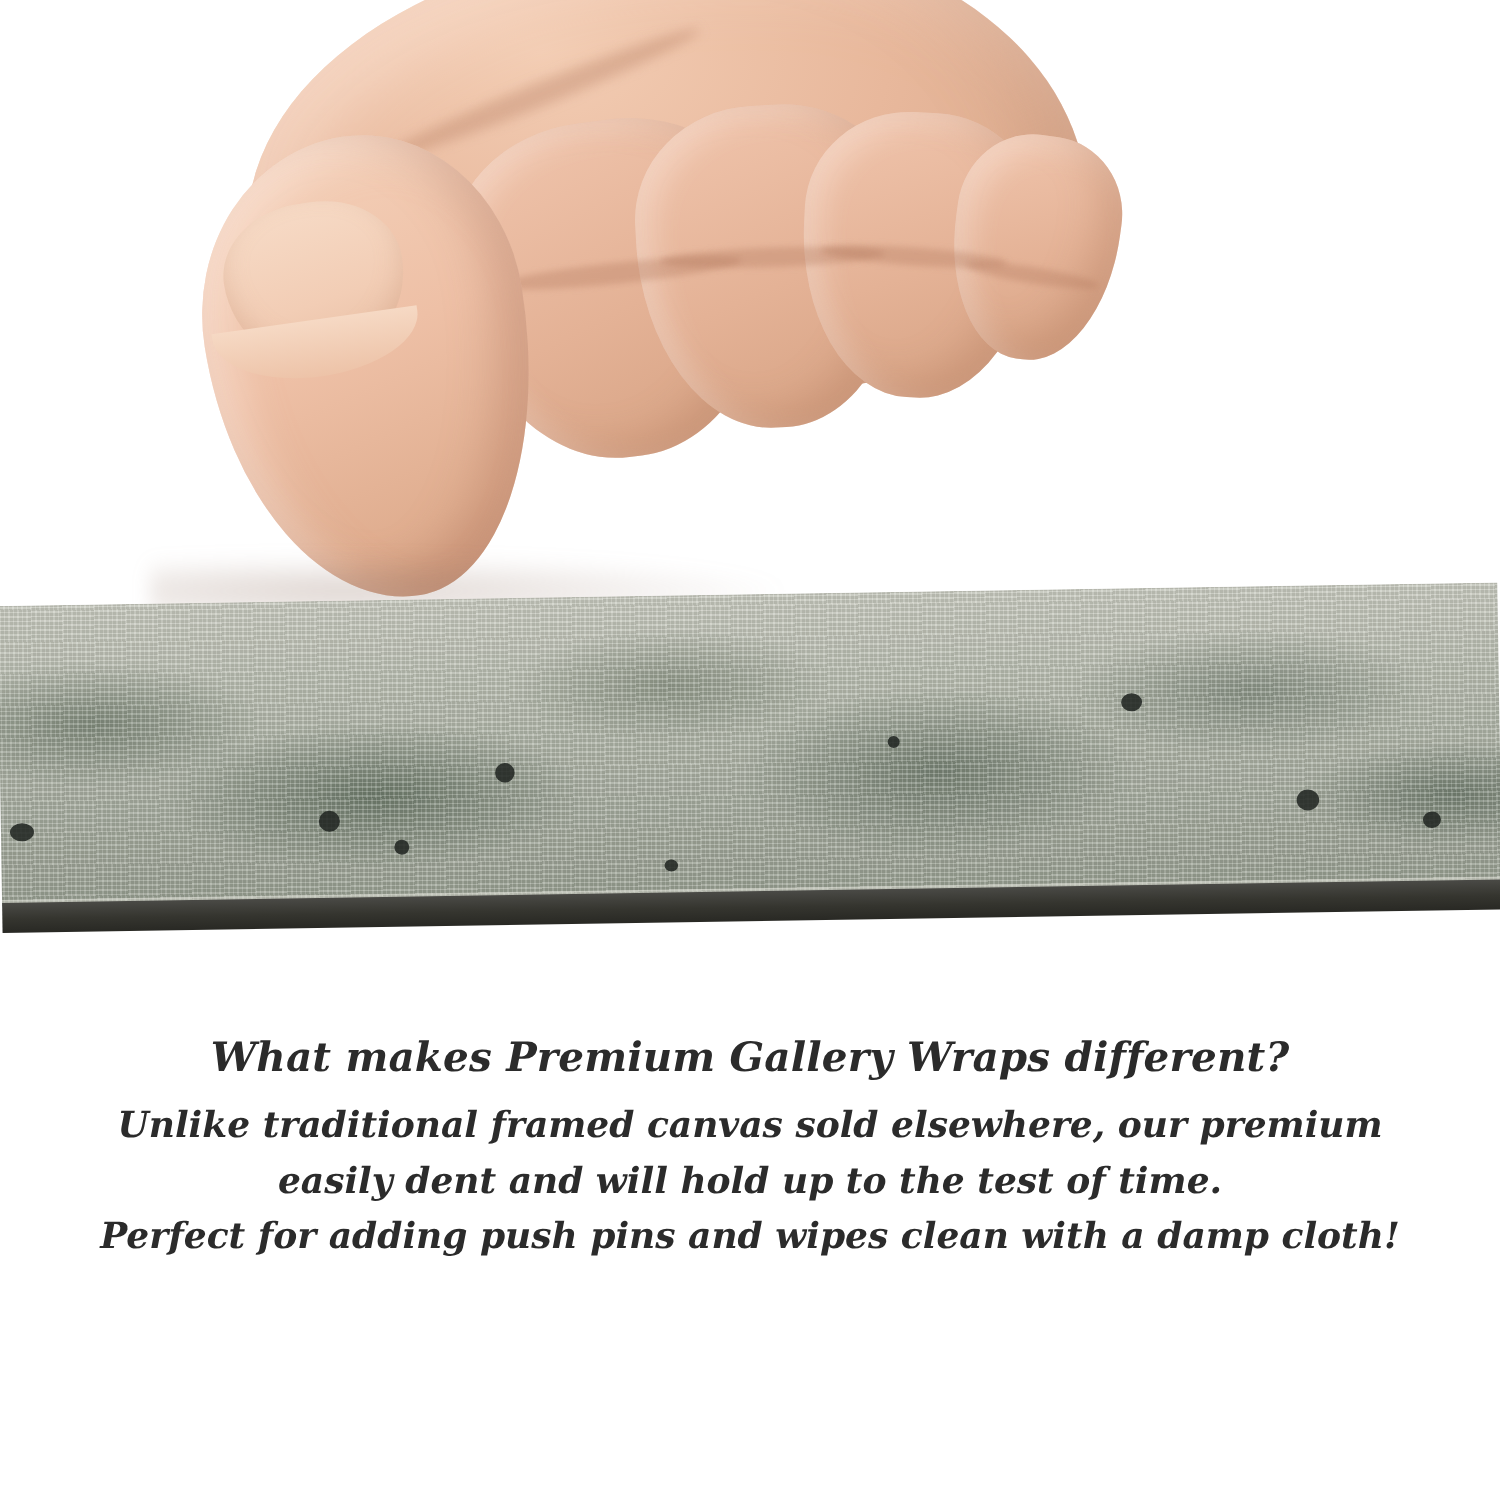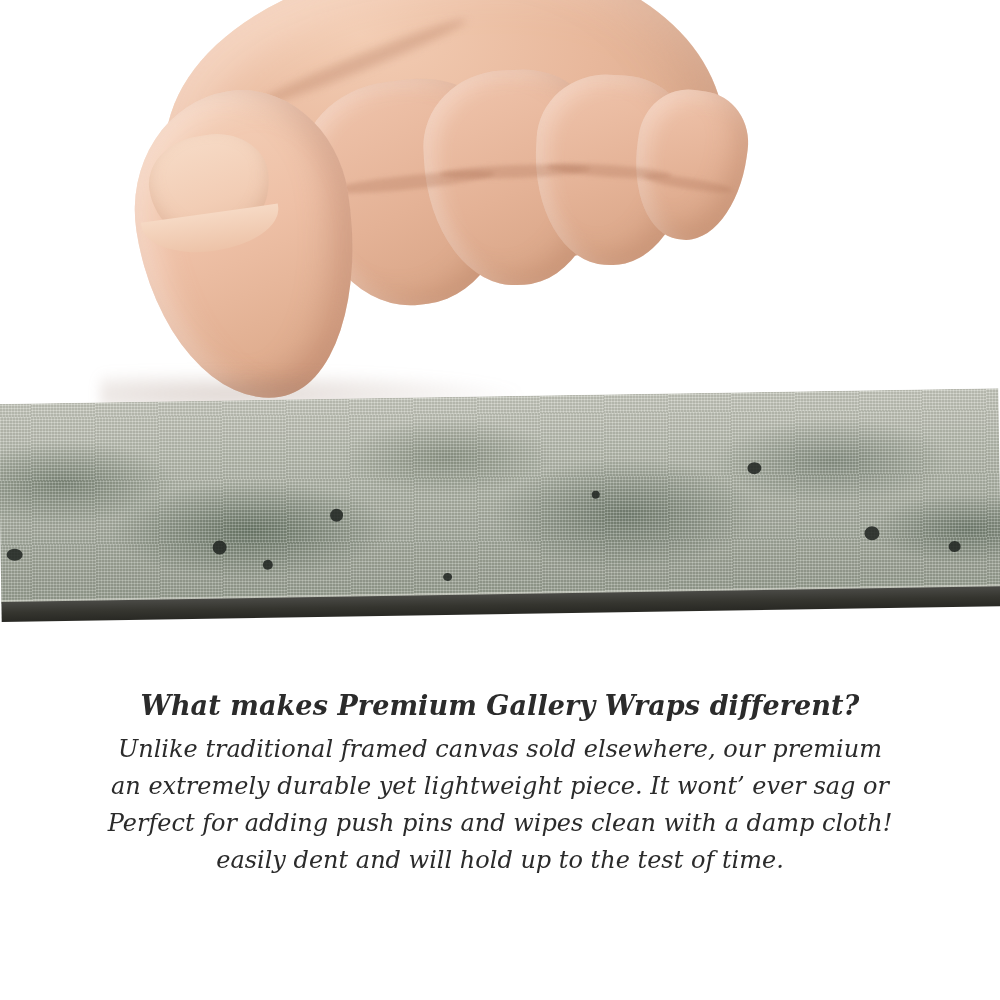--- a/index.html
+++ b/index.html
@@ -195,21 +195,21 @@
   .caption h2 {
     margin: 0 0 10px 0;
     font-size: 27px;
     font-weight: 700;
     letter-spacing: 0.1px;
   }
   .caption p {
     margin: 0;
     font-size: 24px;
     line-height: 37px;
-    font-weight: 400;
+    font-weight: 700;
   }
   .caption .line { display: block; }
 </style>
 </head>
 <body>
 
 <div class="stage">
 
   <div class="photo-area">
 
@@ -247,19 +247,18 @@
       <div class="edge-highlight"></div>
       <div class="bottom-edge"></div>
     </div>
 
   </div>
 
   <div class="caption">
     <h2>What makes Premium Gallery Wraps different?</h2>
     <p>
       <span class="line">Unlike traditional framed canvas sold elsewhere, our premium</span>
-      <span class="line">an extremely durable yet lightweight piece. It wont’ ever sag or</span>
+      <span class="line">easily dent and will hold up to the test of time.</span>
       <span class="line">Perfect for adding push pins and wipes clean with a damp cloth!</span>
-      <span class="line">easily dent and will hold up to the test of time.</span>
     </p>
   </div>
 
 </div>
 
 </body></html>

